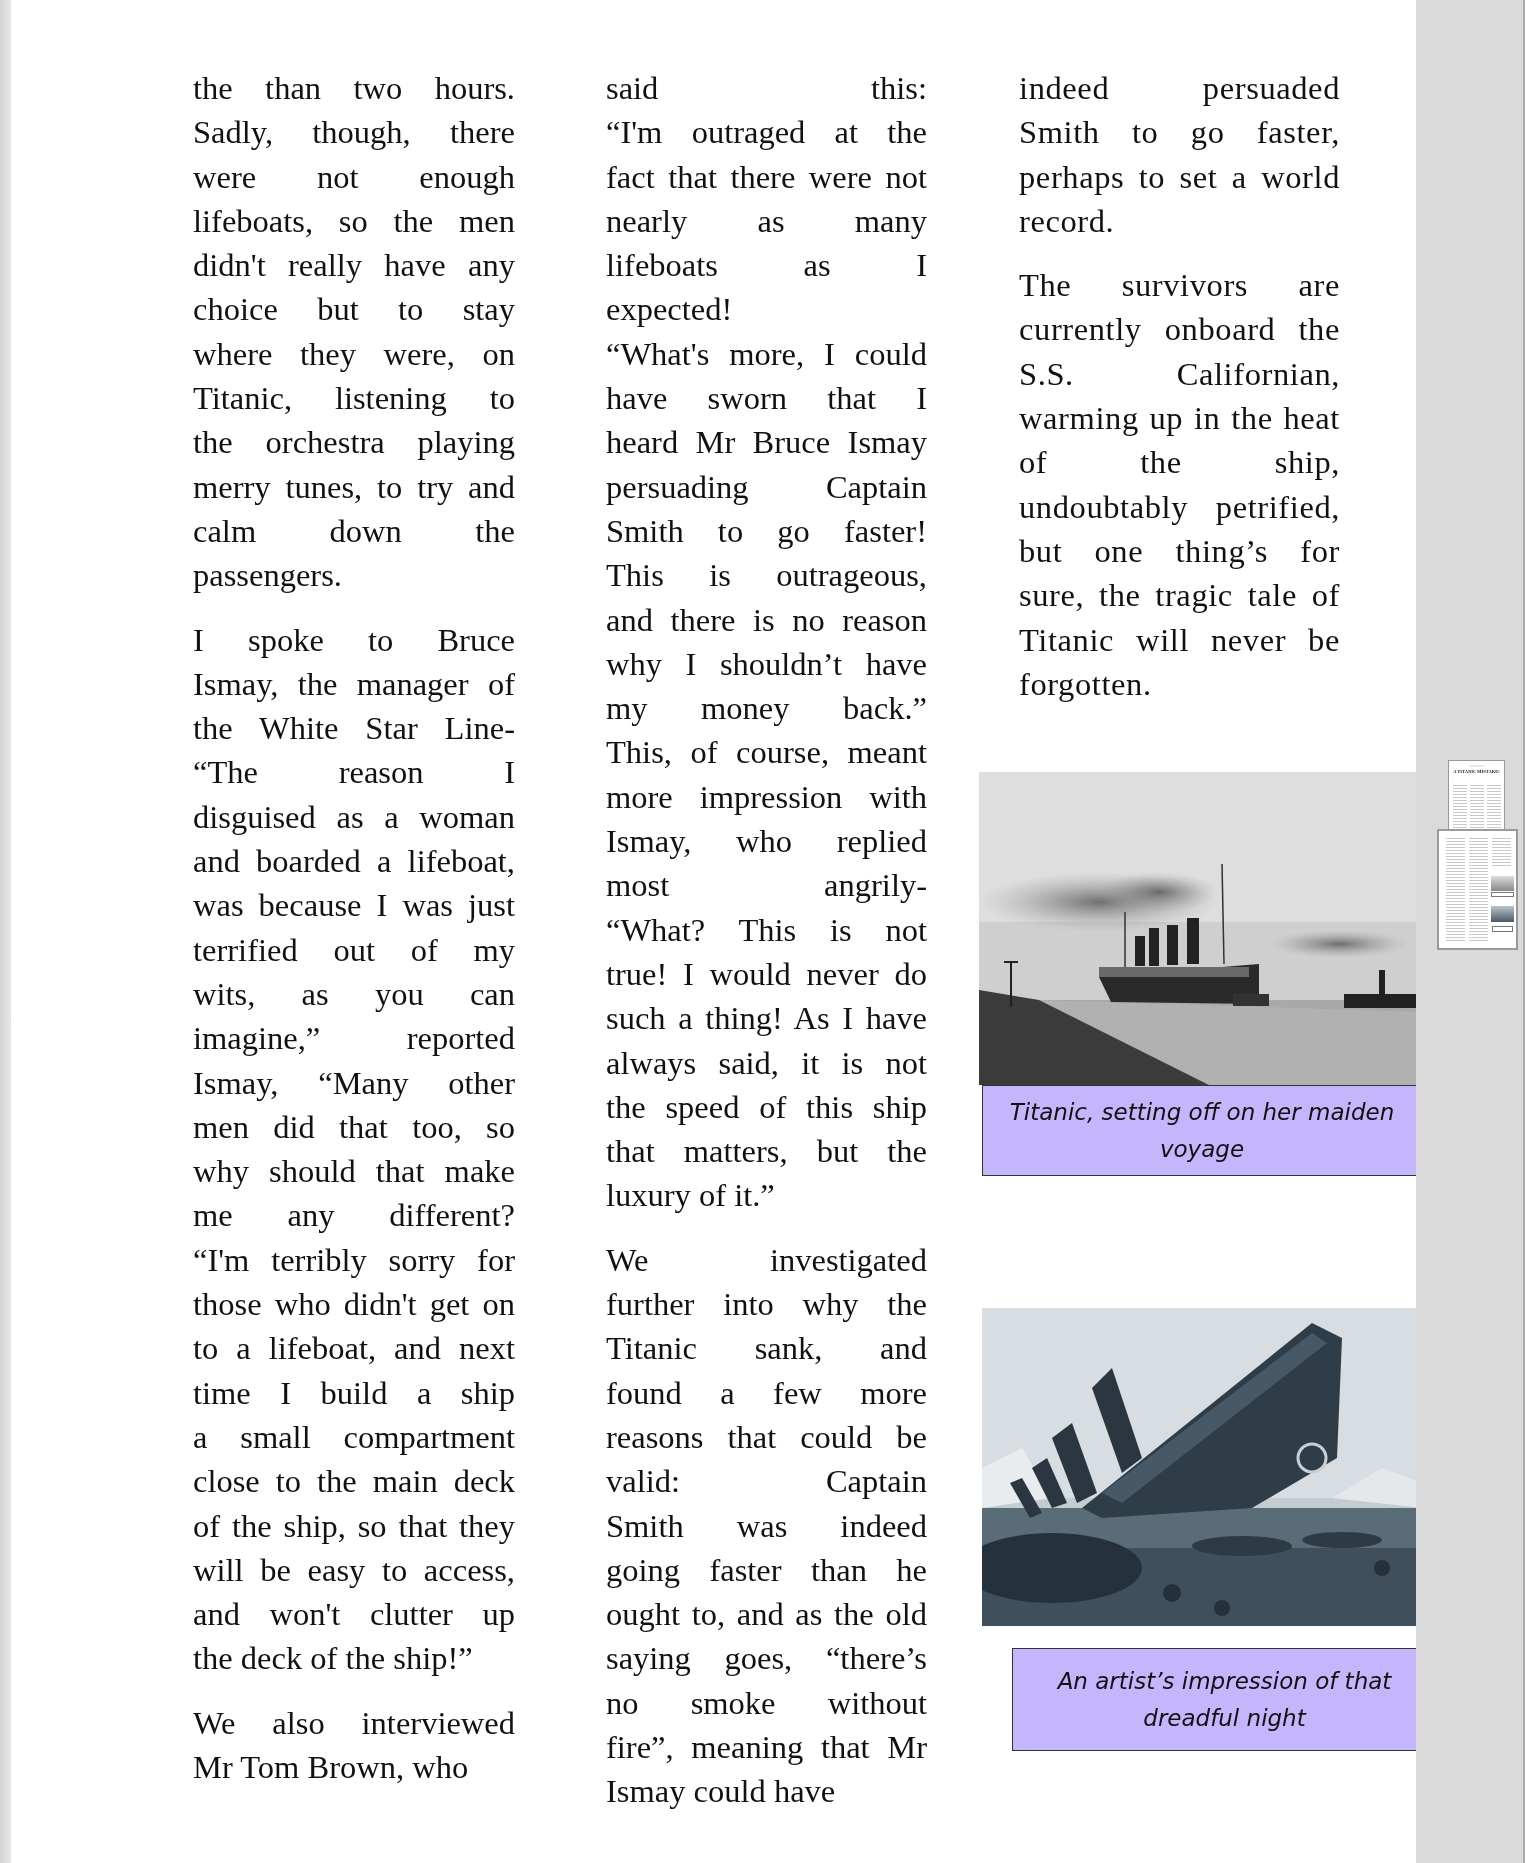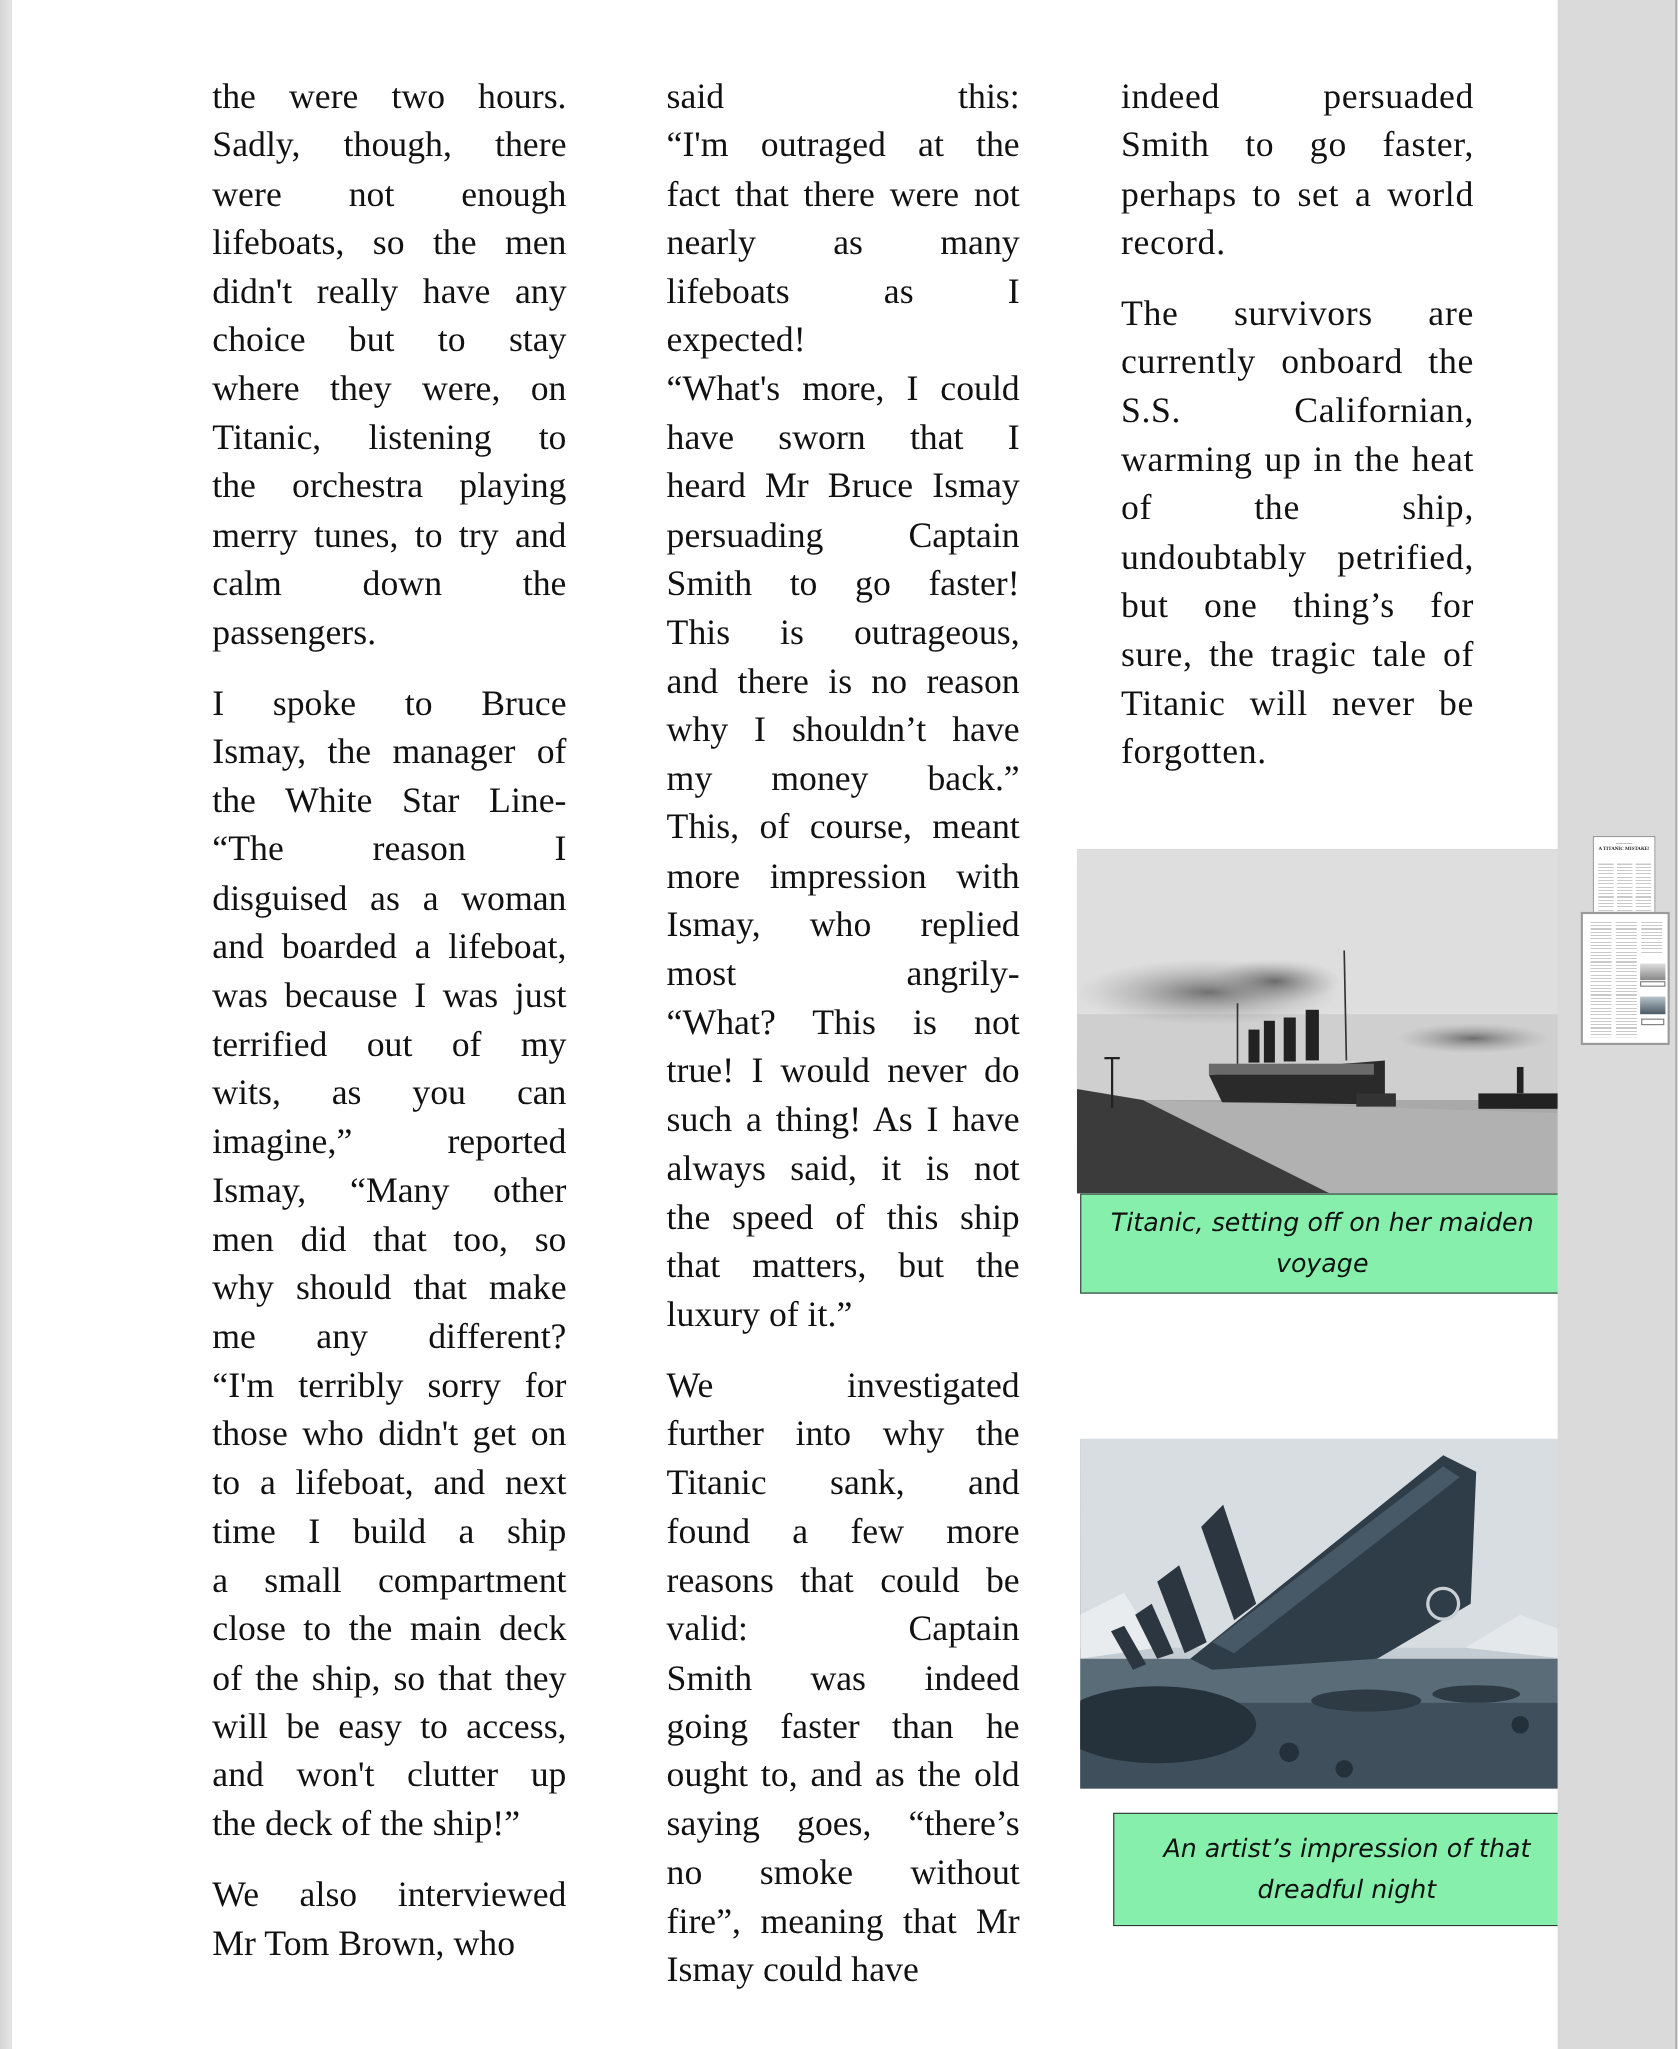--- a/index.html
+++ b/index.html
@@ -46,21 +46,21 @@
       linear-gradient(to bottom, #d8d8d8 0%, #bcbcbc 30%, #e8e8e8 55%, #9a9a9a 62%, #c9c9c9 70%, #7a7a7a 100%);
   }
   .photo2 {
     left: 982px; top: 1308px; width: 441px; height: 318px;
     background:
       linear-gradient(to bottom, #c8d2d8 0%, #9aa8b2 40%, #5b6c78 65%, #3f4e5a 100%);
   }
   .photo svg { position: absolute; left: 0; top: 0; width: 100%; height: 100%; }
 
   .caption {
-    position: absolute; background: #86efac; border: 1.5px solid #333;
+    position: absolute; background: #c4b5fd; border: 1.5px solid #333;
     font-family: "DejaVu Sans", sans-serif; font-style: italic;
     font-size: 23px; line-height: 37px; color: #111; text-align: center;
     display: flex; align-items: center; justify-content: center;
     box-sizing: border-box; padding: 0 12px;
   }
   .caption1 { left: 982px; top: 1085px; width: 440px; height: 91px; }
   .caption2 { left: 988px; top: 1648px; width: 425px; height: 103px; margin-left: 24px; }
 
   .thumb {
     position: absolute; background: #fff; box-sizing: border-box;
@@ -80,21 +80,21 @@
 </style>
 </head>
 <body>
 
 <div class="left-edge"></div>
 
 <div class="page"></div>
 
 <div class="col col1" id="col0">
     <p>
-      <span class="line">the were two hours.</span>
+      <span class="line">the than two hours.</span>
       <span class="line">Sadly, though, there</span>
       <span class="line">were not enough</span>
       <span class="line">lifeboats, so the men</span>
       <span class="line">didn't really have any</span>
       <span class="line">choice but to stay</span>
       <span class="line">where they were, on</span>
       <span class="line">Titanic, listening to</span>
       <span class="line">the orchestra playing</span>
       <span class="line">merry tunes, to try and</span>
       <span class="line">calm down the</span>

